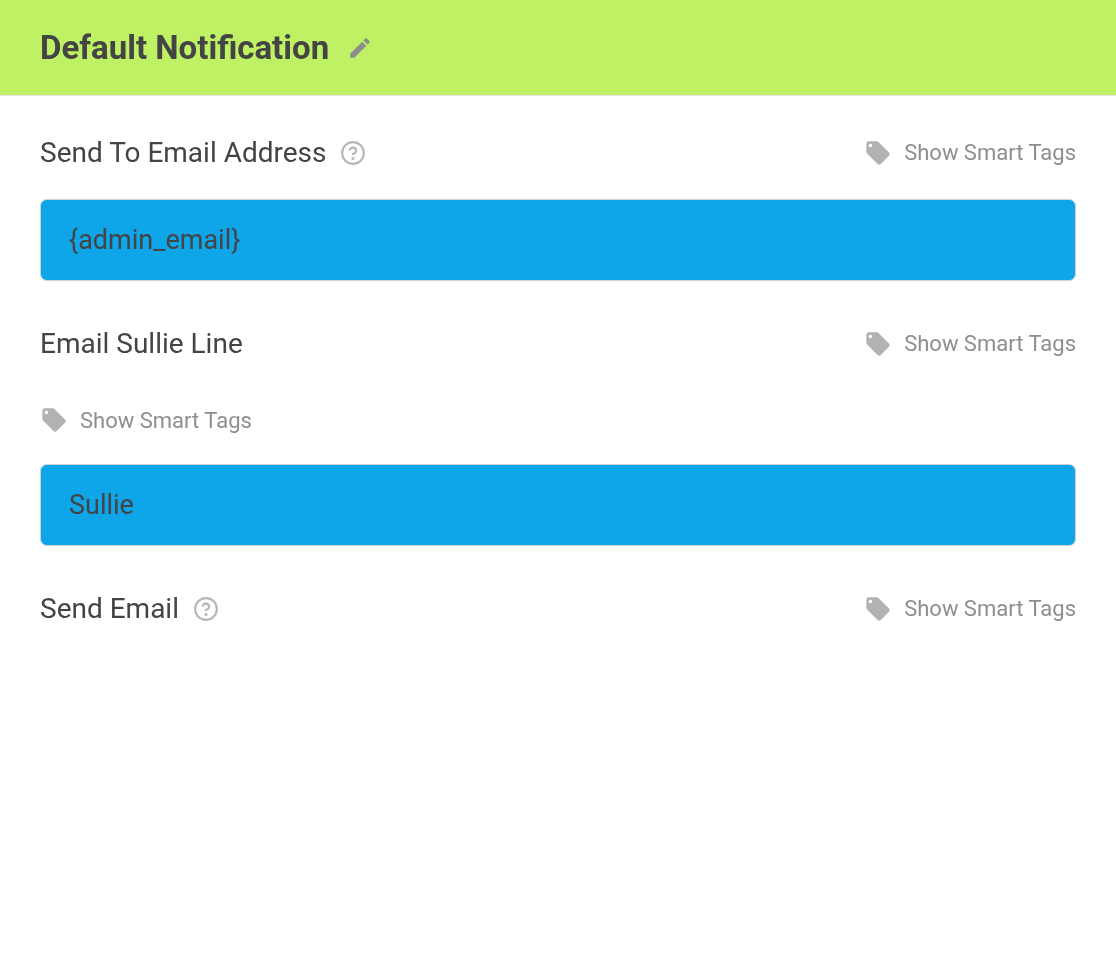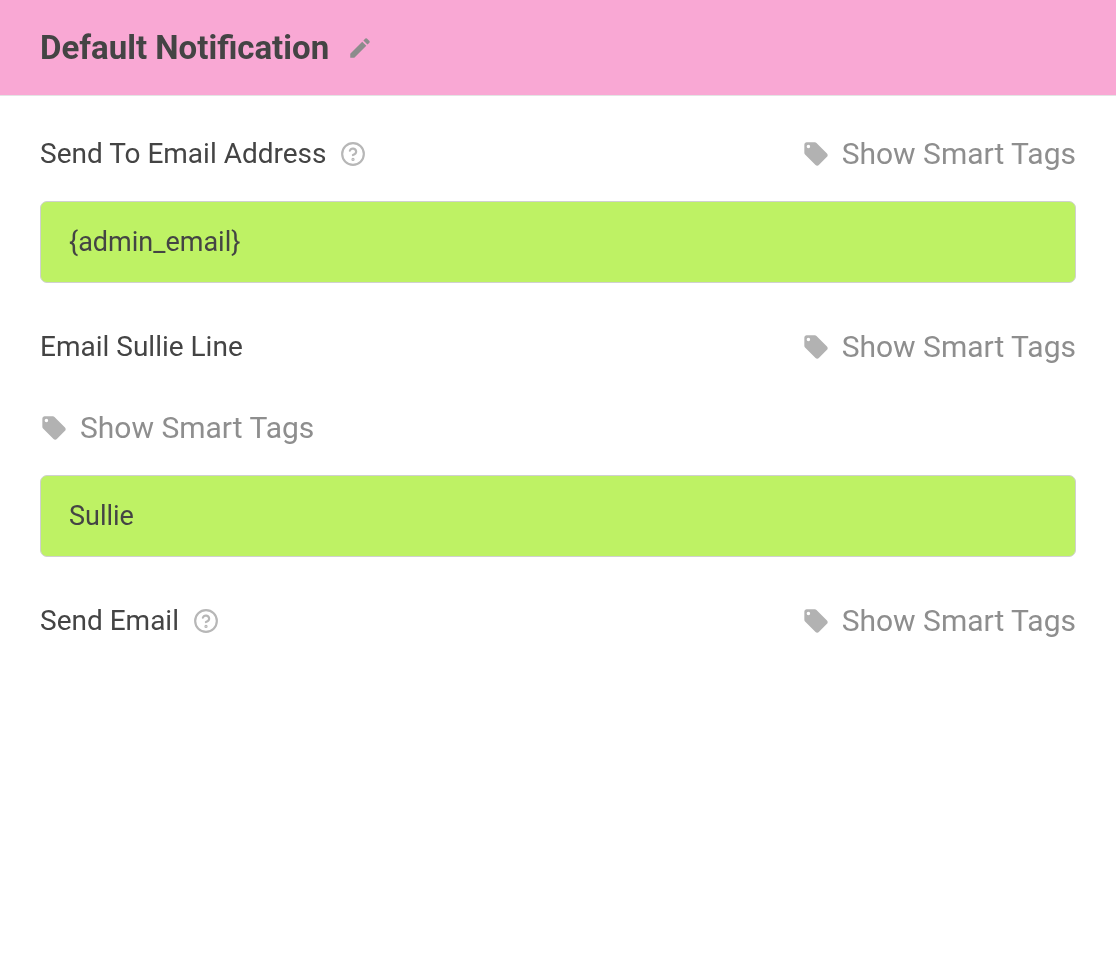--- a/index.html
+++ b/index.html
@@ -3,21 +3,21 @@
   <meta charset="utf-8">
   <style>
     * { box-sizing: border-box; margin: 0; padding: 0; }
     body {
       font-family: -apple-system, BlinkMacSystemFont, "Segoe UI", Roboto, Helvetica, Arial, sans-serif;
       background: #fff;
       width: 1116px;
       color: #444;
     }
     .header {
-      background: #f9a8d4;
+      background: #bef264;
       border-bottom: 1px solid #e4e4e4;
       padding: 28px 40px;
       display: flex;
       align-items: center;
       gap: 18px;
     }
     .header-title {
       font-size: 33px;
       font-weight: 700;
       color: #444;
@@ -65,33 +65,33 @@
       gap: 12px;
       cursor: pointer;
       color: #8e8e8e;
     }
     .tag-icon {
       width: 28px;
       height: 28px;
       color: #b2b2b2;
     }
     .smart-tags-text {
-      font-size: 30px;
+      font-size: 22px;
       color: #8e8e8e;
     }
     .field-input {
       width: 100%;
       height: 82px;
       border: 1px solid #d0d0d0;
       border-radius: 7px;
       padding: 0 28px;
       font-size: 27px;
       color: #444;
       font-family: inherit;
-      background: #bef264;
+      background: #0ea5e9;
       outline: none;
     }
   </style>
 </head>
 <body>
 
 <div class="header">
   <span class="header-title">Default Notification</span>
   <span class="edit-icon">
     <svg viewBox="0 0 24 24" fill="currentColor">

